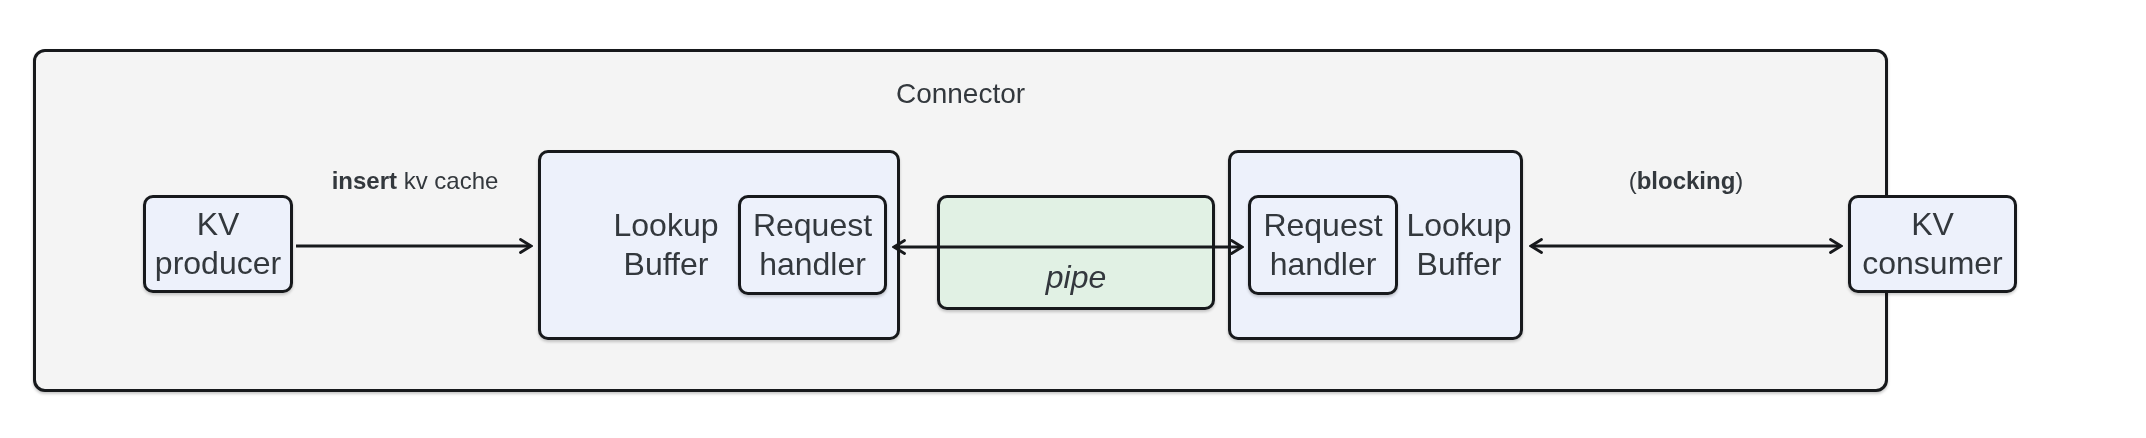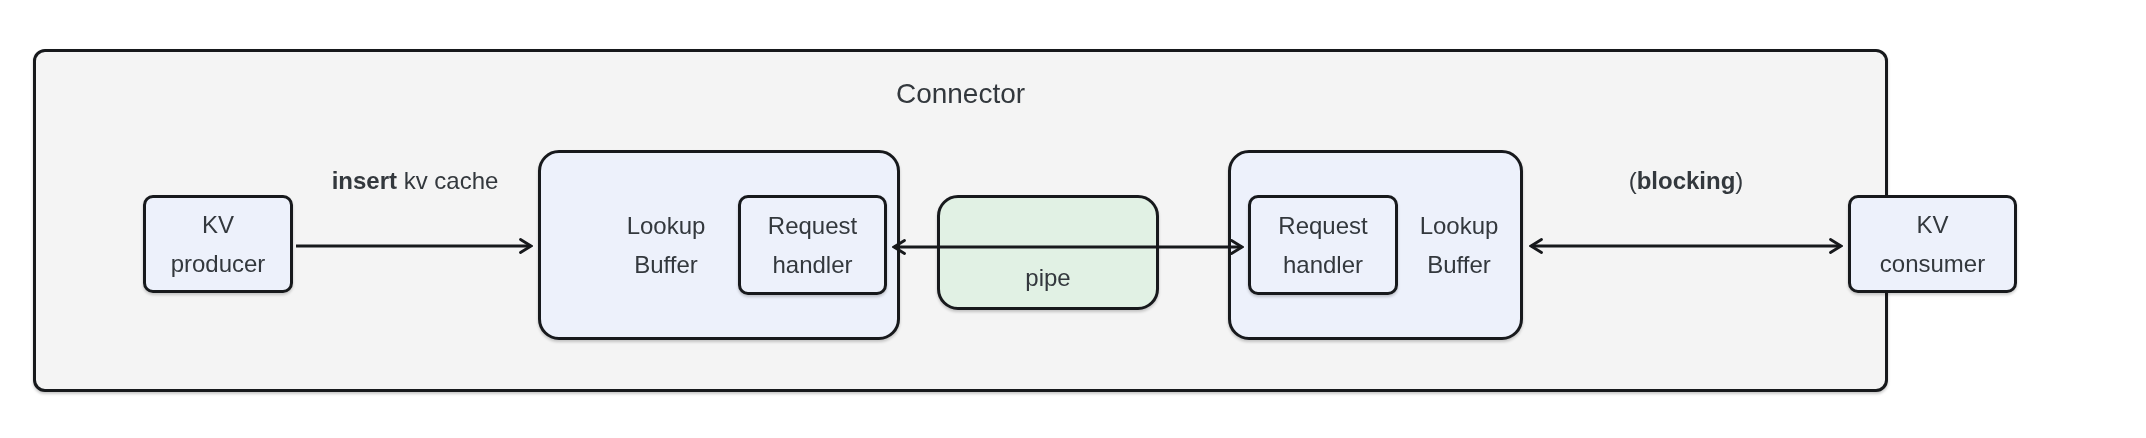--- a/index.html
+++ b/index.html
@@ -43,25 +43,25 @@
   .node {
     position: absolute;
     background: var(--node-fill);
     border: 3px solid var(--border);
     border-radius: 10px;
     box-shadow: 0 2px 3px rgba(0,0,0,0.20);
     display: flex;
     align-items: center;
     justify-content: center;
   }
-  .node.block { display: block; border-radius: 21px; }
+  .node.block { display: block; }
   .node-label {
     white-space: pre-line;
     text-align: center;
-    font-size: 24px;
+    font-size: 32px;
     line-height: 39px;
     color: var(--text);
   }
   .label-zone {
     position: absolute;
     top: 0; bottom: 0;
     display: flex;
     align-items: center;
     justify-content: center;
   }
@@ -123,21 +123,21 @@
     <div class="label-zone" style="left:0; width:250px;">
       <span class="node-label">Lookup
 Buffer</span>
     </div>
     <div class="node" style="left:197px; top:42px; width:149px; height:100px;">
       <span class="node-label">Request
 handler</span>
     </div>
   </div>
 
-  <div class="node block pipe" style="left:937px; top:195px; width:222px; height:115px;">
+  <div class="node block pipe" style="left:937px; top:195px; width:278px; height:115px;font-style:italic;">
     <div class="pipe-label-zone">
       <span class="node-label">pipe</span>
     </div>
   </div>
 
   <div class="node block" style="left:1228px; top:150px; width:295px; height:190px;">
     <div class="node" style="left:17px; top:42px; width:150px; height:100px;">
       <span class="node-label">Request
 handler</span>
     </div>

